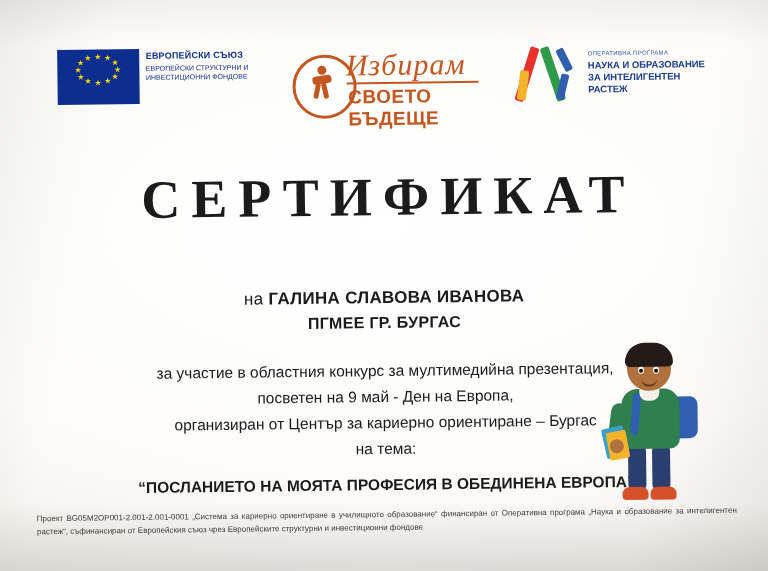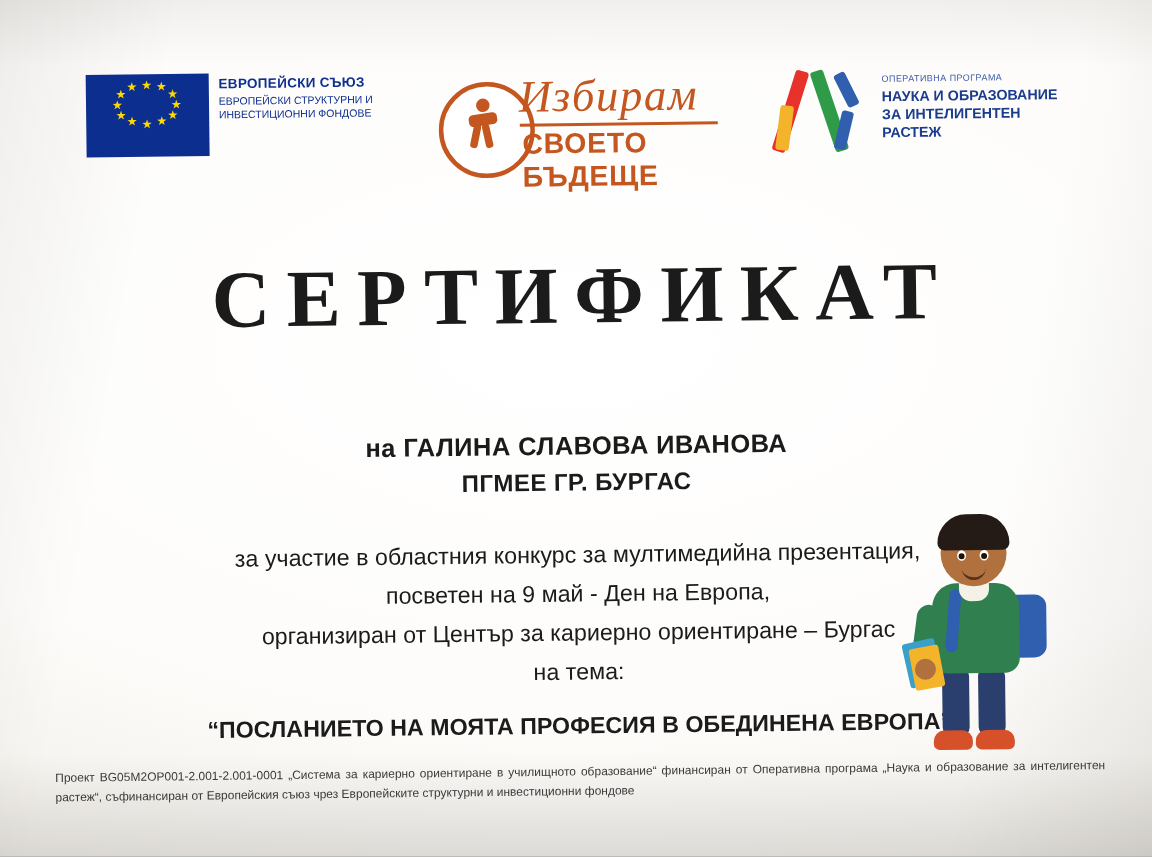--- a/index.html
+++ b/index.html
@@ -232,21 +232,21 @@
     right: 0;
     text-align: center;
     color: #1b1b1b;
   }
   .recipient .line1 {
     font-size: 17px;
     font-weight: bold;
     letter-spacing: 0.3px;
   }
   .recipient .line1 .pre {
-    font-weight: bold;
+    font-weight: normal;
   }
   .recipient .line2 {
     font-size: 16px;
     font-weight: bold;
     margin-top: 6px;
     letter-spacing: 0.3px;
   }
 
   
   .body-text {

